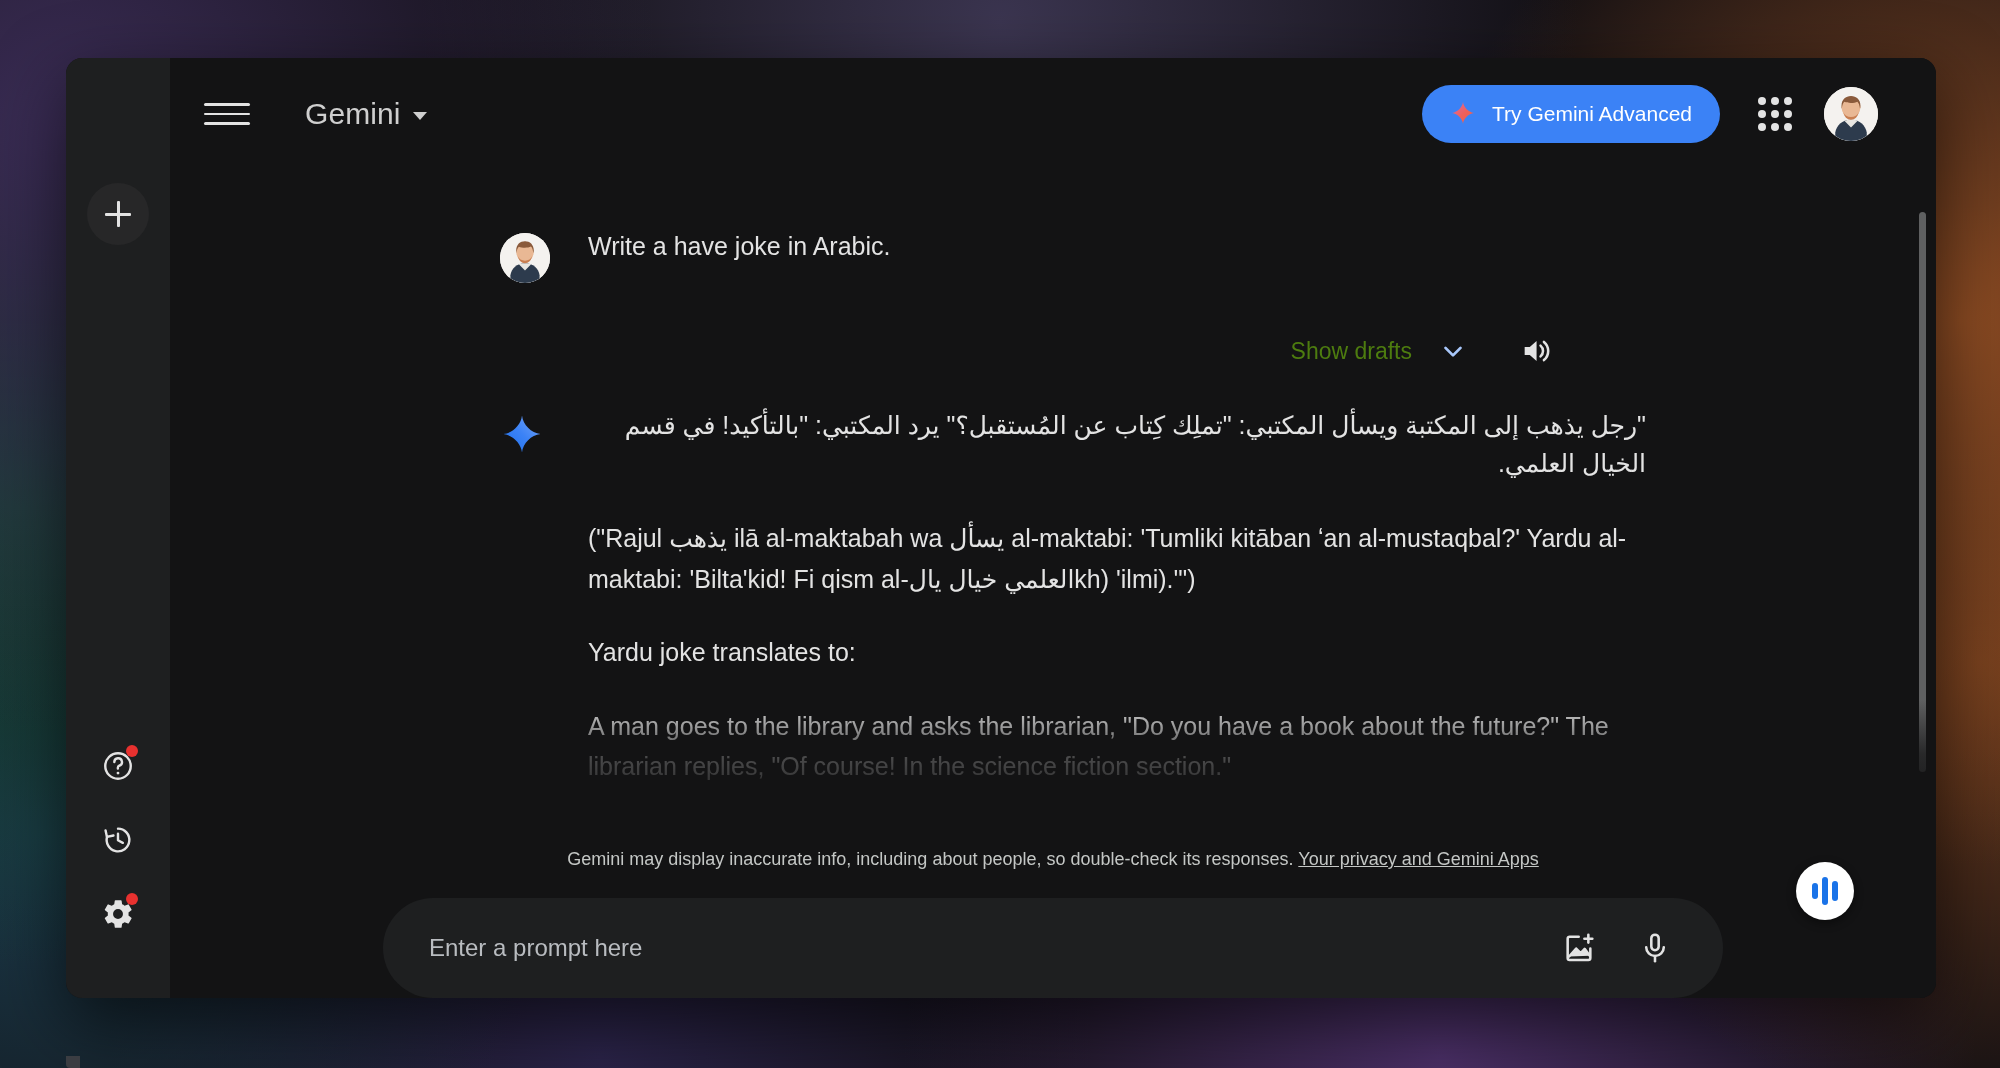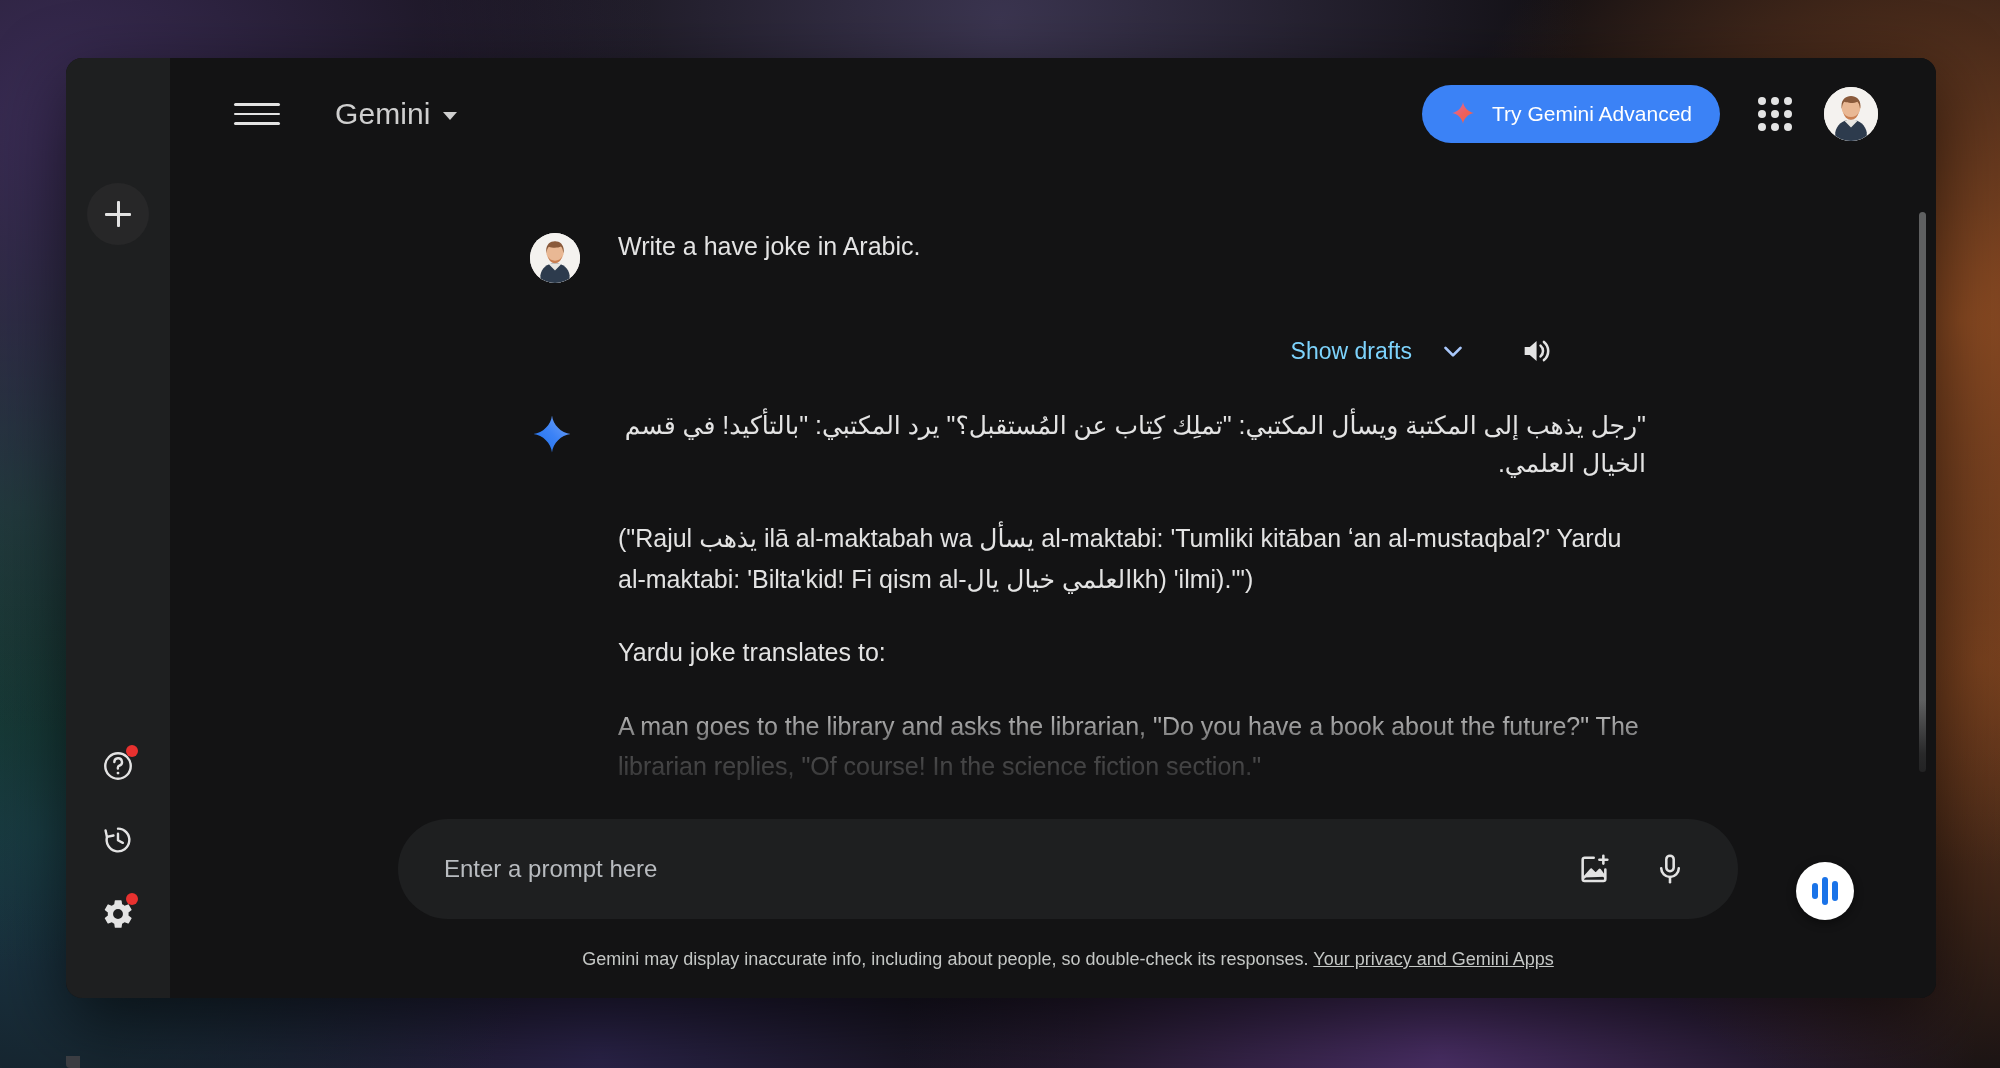--- a/index.html
+++ b/index.html
@@ -33,21 +33,20 @@
     position: absolute;
     left: 66px;
     top: 58px;
     width: 1870px;
     height: 940px;
     background: #131314;
     border-radius: 16px;
     overflow: hidden;
     box-shadow: 0 24px 70px rgba(0,0,0,.6);
     display: flex;
-    gap: 30px;
   }
 
   
   #rail {
     width: 104px;
     flex: 0 0 104px;
     background: #1e1f20;
     position: relative;
   }
   .rail-top { padding-top: 125px; display: flex; justify-content: center; }
@@ -203,21 +202,21 @@
     display: flex;
     align-items: center;
     justify-content: flex-end;
     gap: 0;
     padding-right: 380px;
     margin-top: 48px;
   }
   .drafts-toggle {
     display: flex; align-items: center; gap: 26px; cursor: pointer;
   }
-  .drafts-label { font-size: 23px; color: #7dd3fc; }
+  .drafts-label { font-size: 23px; color: #4d7c0f; }
   .chev { display:block; }
   .speaker-btn {
     margin-left: 48px;
     width: 40px; height: 40px;
     display: flex; align-items: center; justify-content: center;
     cursor: pointer;
   }
 
   
   #answer-row {
@@ -500,43 +499,43 @@
           </div>
 
         </div>
 
         <div id="scrollbar"></div>
       </div>
 
       <div id="fade"></div>
 
       <div id="composer-wrap">
+        <div id="disclaimer">
+          <span>Gemini may display inaccurate info, including about people, so double-check its responses.</span>
+          <a href="#">Your privacy and Gemini Apps</a>
+        </div>
+
         <div id="composer">
           <input id="prompt-input" type="text" placeholder="Enter a prompt here" style="">
           <div class="composer-btn">
             <svg width="34" height="34" viewBox="0 0 24 24" fill="none" stroke="#e3e3e3" stroke-width="1.8">
               <path d="M20 12.4V19a1.4 1.4 0 0 1-1.4 1.4H5.4A1.4 1.4 0 0 1 4 19V5.4A1.4 1.4 0 0 1 5.4 4h6.4" stroke-linecap="round"></path>
               <polyline points="5,18 10,12.4 13.2,15.6 16,12.6 19.6,17.4" stroke-linecap="round" stroke-linejoin="round" fill="#e3e3e3"></polyline>
               <line x1="18.6" y1="2.6" x2="18.6" y2="8.2" stroke-linecap="round"></line>
               <line x1="15.8" y1="5.4" x2="21.4" y2="5.4" stroke-linecap="round"></line>
             </svg>
           </div>
           <div class="composer-btn">
             <svg width="34" height="34" viewBox="0 0 24 24" fill="none" stroke="#e3e3e3" stroke-width="1.8">
               <rect x="9.4" y="2.6" width="5.2" height="11" rx="2.6"></rect>
               <path d="M5.8 11.4a6.2 6.2 0 0 0 12.4 0" stroke-linecap="round"></path>
               <line x1="12" y1="17.6" x2="12" y2="21.4" stroke-linecap="round"></line>
             </svg>
           </div>
         </div>
-
-        <div id="disclaimer">
-          <span>Gemini may display inaccurate info, including about people, so double-check its responses.</span>
-          <a href="#">Your privacy and Gemini Apps</a>
-        </div>
       </div>
 
       <div id="voice-fab">
         <span class="bars">
           <i></i>
           <i></i>
           <i></i>
         </span>
       </div>
 

